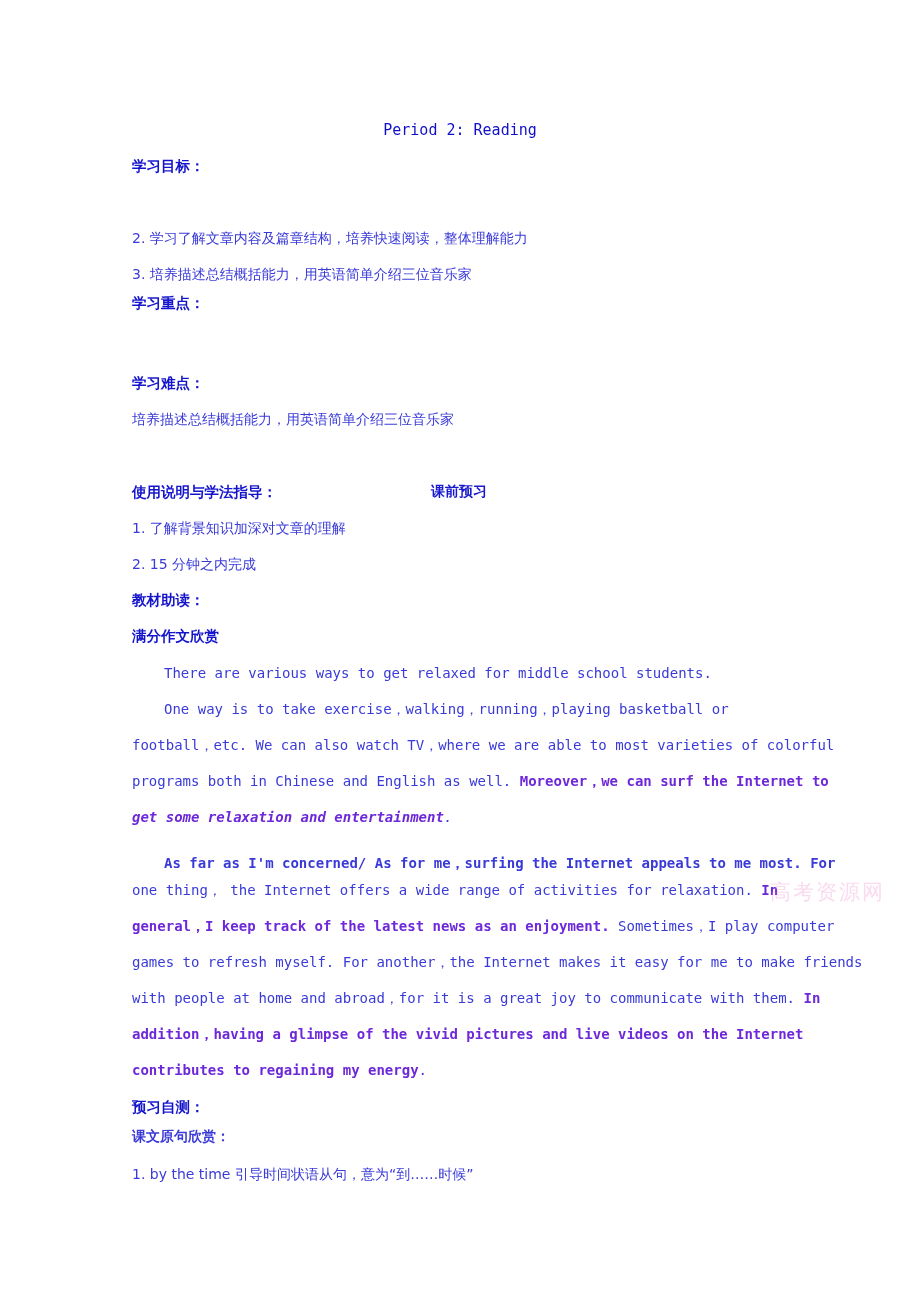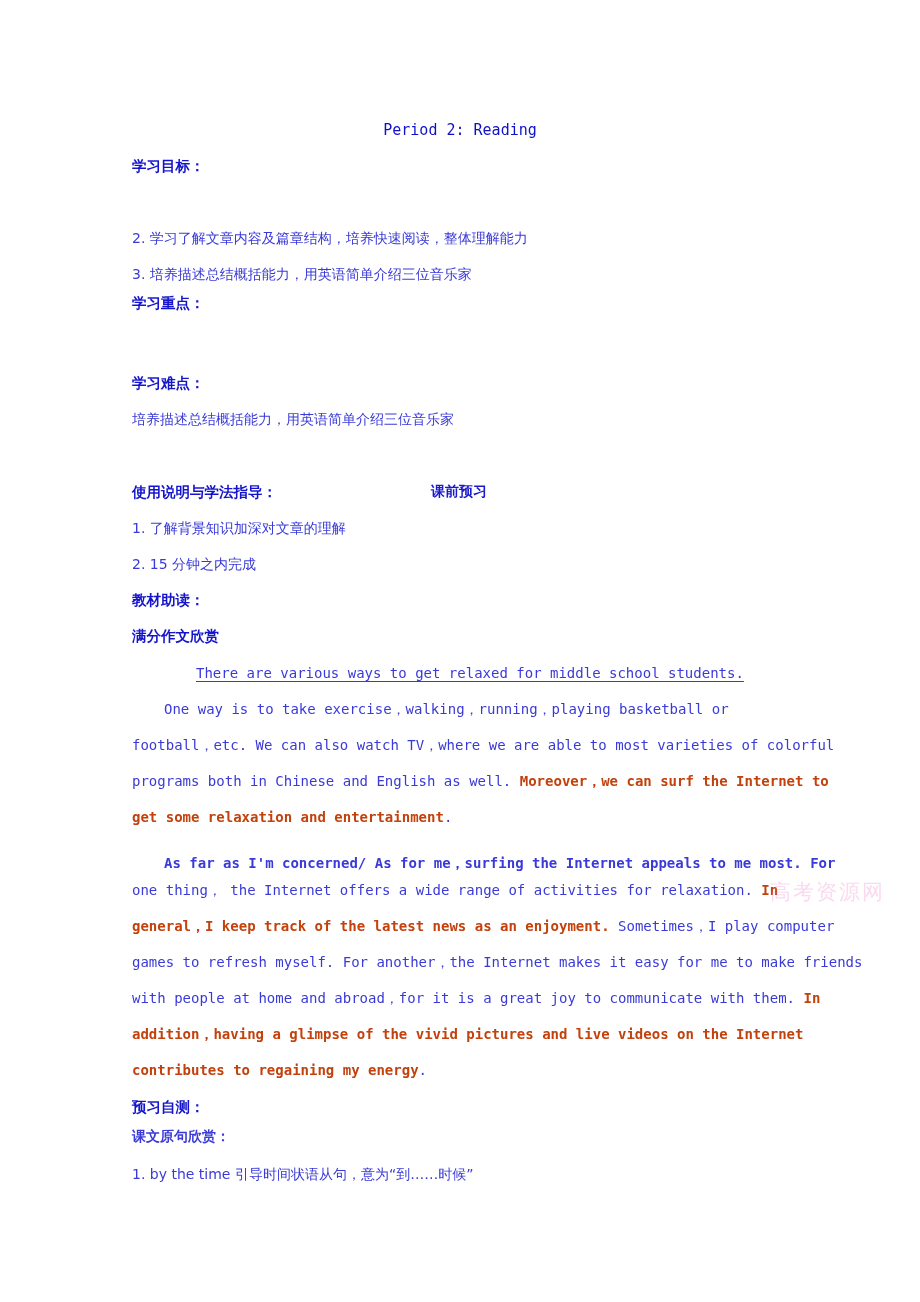--- a/index.html
+++ b/index.html
@@ -50,27 +50,25 @@
       font-weight: bold;
       color: #1414cc;
       font-family: "DejaVu Sans", "Liberation Sans", sans-serif;
       font-size: 14.5px;
     }
     .cjk {
       font-family: "DejaVu Sans", "Liberation Sans", sans-serif;
     }
     .indent { left: 164px; }
     .underline {
-      text-decoration: underline;
       text-underline-offset: 3px;
-      margin-left: 32px;
     }
     .b {
       font-weight: bold;
-      color: #c2410c;
+      color: #6d28d9;
     }
     .watermark {
       position: absolute;
       left: 770px;
       top: 878px;
       font-size: 21px;
       color: rgba(240, 150, 210, 0.35);
       font-family: "DejaVu Sans", sans-serif;
       letter-spacing: 2px;
       pointer-events: none;
@@ -106,21 +104,21 @@
   <div>
     <div class="line indent" style="top:699px;">
       <span>One way is to take exercise，walking，running，playing basketball or</span>
     </div>
     <div class="line" style="top:735px;">
       <span>football，etc. We can also watch TV，where we are able to most varieties of colorful</span>
     </div>
     <div class="line" style="top:771px;">
       <span>programs both in Chinese and English as well. </span><span class="b">Moreover，we can surf the Internet to</span>
     </div>
-    <div class="line" style="top:807px;">
+    <div class="line" style="top:807px;font-style:italic;">
       <span class="b">get some relaxation and entertainment</span><span>.</span>
     </div>
     <div class="line indent" style="top:853px;font-weight:bold;">
       <span>As far as I'm concerned/ As for me，surfing the Internet appeals to me most. For</span>
     </div>
     <div class="line" style="top:880px;">
       <span>one thing， the Internet offers a wide range of activities for relaxation. </span><span class="b">In</span>
     </div>
     <div class="line" style="top:916px;">
       <span class="b">general，I keep track of the latest news as an enjoyment.</span><span> Sometimes，I play computer</span>

